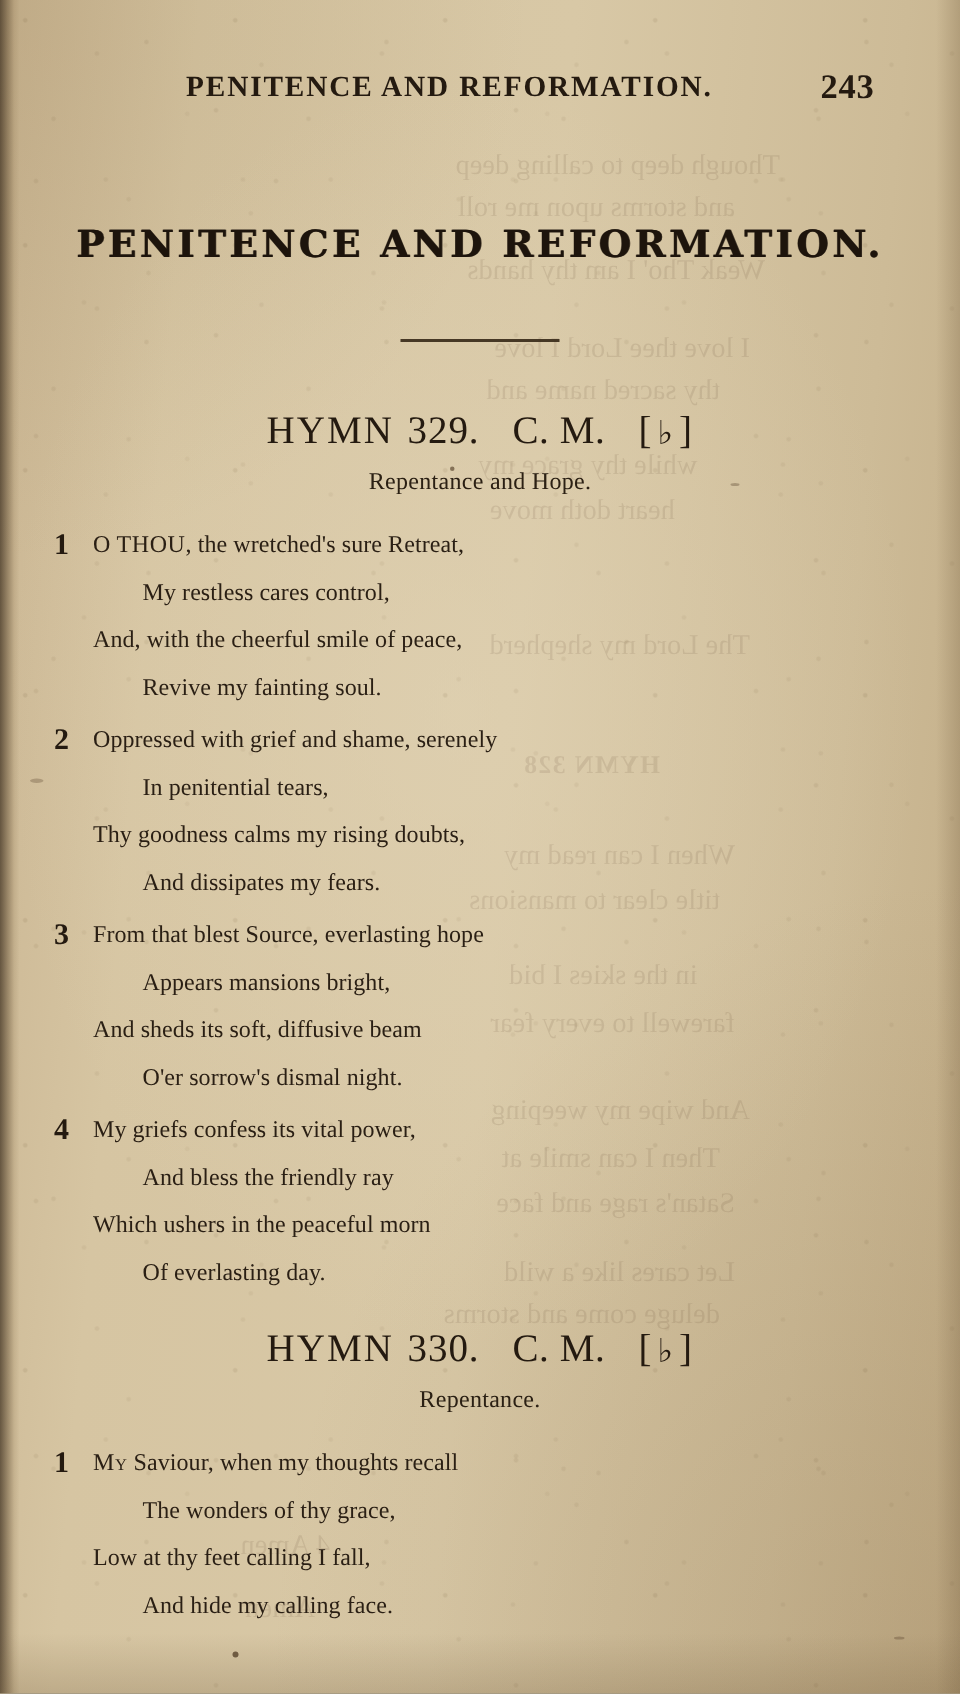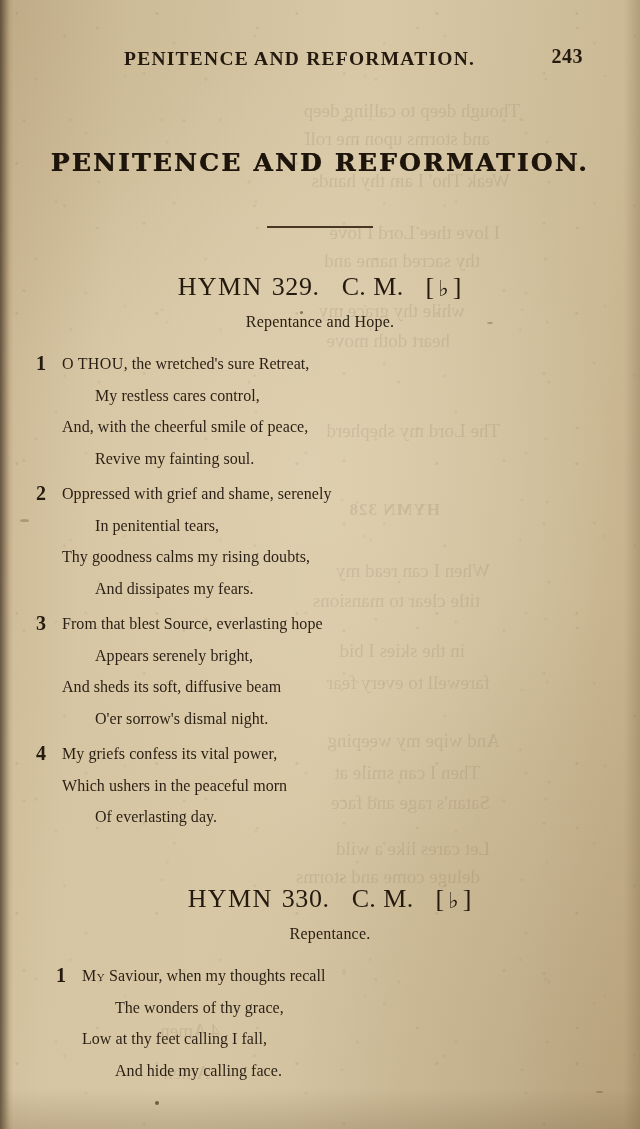--- a/index.html
+++ b/index.html
@@ -111,21 +111,21 @@
     font-weight: bold;
     letter-spacing: 1.25px;
     font-variant: small-caps;
     text-transform: uppercase;
     color: #241a10;
   }
   .rh-page {
     position: absolute;
     right: 57px;
     top: -3px;
-    font-size: 20px;
+    font-size: 23px;
     font-weight: bold;
     letter-spacing: 0.5px;
     color: #241a10;
   }
 
   
   .section-title {
     position: absolute;
     left: 0; right: 0;
     top: 148px;
@@ -145,21 +145,21 @@
     width: 106px;
     margin-left: -53px;
     height: 0;
     border-top: 2.4px solid #3a2b1a;
     opacity: 0.92;
   }
 
   
   .hymn { position: absolute; left: 0; right: 0; }
   .hymn-329 { top: 272px; }
-  .hymn-330 { top: 884px; padding-left: 20px; }
+  .hymn-330 { top: 884px; }
 
   .hymn-heading {
     text-align: center;
     font-size: 26px;
     letter-spacing: 0.6px;
     color: #241a10;
     white-space: nowrap;
   }
   .hymn-heading .hn-label { letter-spacing: 1.4px; }
   .hymn-heading .hn-num { margin-left: 9px; }
@@ -268,27 +268,28 @@
         <div class="stanza">
           <div class="stanza-num">2</div>
           <div class="line">Oppressed with grief and shame, serenely</div>
           <div class="line indent">In penitential tears,</div>
           <div class="line">Thy goodness calms my rising doubts,</div>
           <div class="line indent">And dissipates my fears.</div>
         </div>
         <div class="stanza">
           <div class="stanza-num">3</div>
           <div class="line">From that blest Source, everlasting hope</div>
-          <div class="line indent">Appears serenely bright,</div>
+          <div class="line indent">Appears mansions bright,</div>
           <div class="line">And sheds its soft, diffusive beam</div>
           <div class="line indent">O'er sorrow's dismal night.</div>
         </div>
         <div class="stanza">
           <div class="stanza-num">4</div>
           <div class="line">My griefs confess its vital power,</div>
+          <div class="line indent">And bless the friendly ray</div>
           <div class="line">Which ushers in the peaceful morn</div>
           <div class="line indent">Of everlasting day.</div>
         </div>
       </div>
   </div>
 
   <div class="hymn hymn-330">
     <div class="hymn-heading">
       <span class="hn-label">HYMN</span><span class="hn-num">330.</span><span class="hn-meter">C. M.</span><span class="hn-key"><span>[</span><span class="flat">♭</span><span>]</span></span>
     </div>

